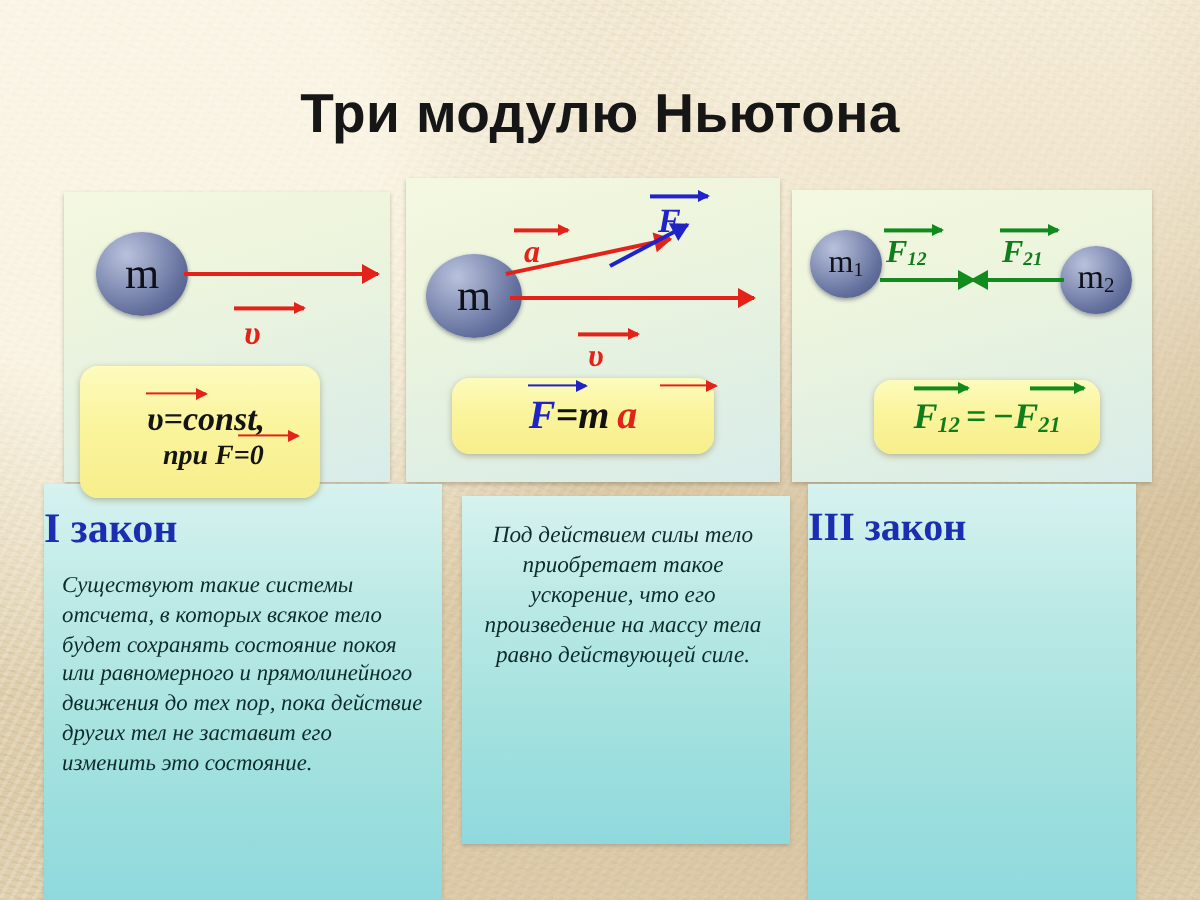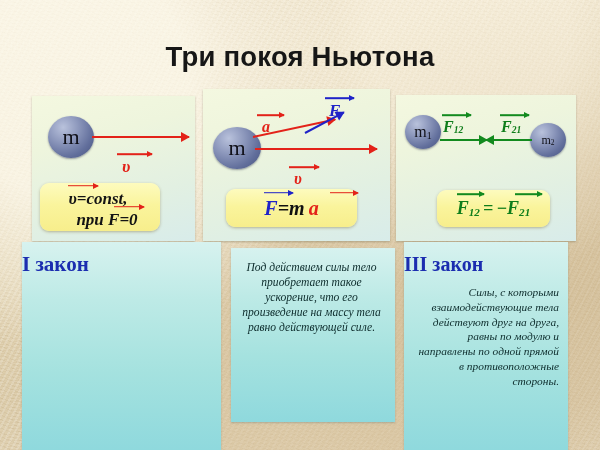--- a/index.html
+++ b/index.html
@@ -113,53 +113,53 @@
   }
   #card1 p{font-size:11.4px;padding:11px 7px 0 9px;text-align:left;}
   #card2 p{font-size:11.6px;padding:12px 11px 0 8px;text-align:center;}
   #card3 p{font-size:11.4px;padding:11px 9px 0 7px;text-align:right;}
 </style>
 </head>
 <body>
 
 <div id="bg"></div>
 
-<div id="title">Три покоя Ньютона</div>
+<div id="title">Три модулю Ньютона</div>
 
 <div id="panel1" class="panel">
   <div class="ball" style="left:16px;top:20px;width:46px;height:42px;font-size:22px;">
     <span>m</span>
   </div>
 
   <div class="arw red r" style="left:60px;top:41px;width:97px;">
     <div class="shaft"></div>
     <div class="head"></div>
   </div>
 
   <div class="arw red thin r" style="left:85px;top:58px;width:35px;">
     <div class="shaft"></div>
     <div class="head"></div>
   </div>
   <div class="vlabel lred" style="left:90px;top:62px;font-size:17px;">
     <span>υ</span>
   </div>
 </div>
 
-<div class="chip" style="left:40px;top:183px;width:120px;height:48px;">
+<div class="chip" style="left:40px;top:183px;width:120px;height:66px;">
   <div style="position:relative;text-align:left;padding-left:6px;">
     <div class="arw red thin r" style="left:6px;top:1px;width:30px;">
       <div class="shaft"></div>
       <div class="head"></div>
     </div>
     <div class="arw red thin r" style="left:52px;top:22px;width:30px;">
       <div class="shaft"></div>
       <div class="head"></div>
     </div>
     <div class="ln" style="font-size:17px;margin-top:4px;">υ=const,</div>
-    <div class="ln" style="font-size:17px;margin-top:1px;padding-left:8px;">при F=0</div>
+    <div class="ln" style="font-size:14px;margin-top:1px;padding-left:8px;">при F=0</div>
   </div>
 </div>
 
 <div id="panel2" class="panel">
   <div class="ball" style="left:10px;top:38px;width:48px;height:42px;font-size:22px;">
     <span>m</span>
   </div>
 
   <div class="arw red r" style="left:52px;top:60px;width:122px;">
     <div class="shaft"></div>
@@ -212,21 +212,21 @@
     <span style="color:#111;">=</span>
     <span style="color:#111;">m</span>
     <span class="lred" style="padding-left:4px;">a</span>
   </div>
 </div>
 
 <div id="panel3" class="panel">
   <div class="ball" style="left:9px;top:20px;width:36px;height:34px;font-size:16px;">
     <span><span>m</span><sub>1</sub></span>
   </div>
-  <div class="ball" style="left:134px;top:28px;width:36px;height:34px;font-size:12px;">
+  <div class="ball" style="left:134px;top:28px;width:36px;height:34px;font-size:17px;">
     <span><span>m</span><sub>2</sub></span>
   </div>
 
   <div class="arw green r" style="left:44px;top:45px;width:47px;">
     <div class="shaft"></div>
     <div class="head"></div>
   </div>
   <div class="arw green l" style="left:90px;top:45px;width:46px;">
     <div class="shaft"></div>
     <div class="head"></div>
@@ -261,22 +261,22 @@
     </div>
     <span><span>F</span><sub>12</sub></span>
     <span style="padding:0 3px;">=</span>
     <span>−</span>
     <span><span>F</span><sub>21</sub></span>
   </div>
 </div>
 
 <div id="card1" class="card">
   <h2>I закон</h2>
+  <p>Существуют такие системы отсчета, в которых всякое тело будет сохранять состояние покоя или равномерного и прямолинейного движения до тех пор, пока действие других тел не заставит его изменить это состояние.</p>
 </div>
 
 <div id="card2" class="card">
   <p>Под действием силы тело приобретает такое ускорение, что его произведение на массу тела равно действующей силе.</p>
 </div>
 
 <div id="card3" class="card">
   <h2>III закон</h2>
-  <p>Силы, с которыми взаимодействующие тела действуют друг на друга, равны по модулю и направлены по одной прямой в противоположные стороны.</p>
 </div>
 
 </body></html>

